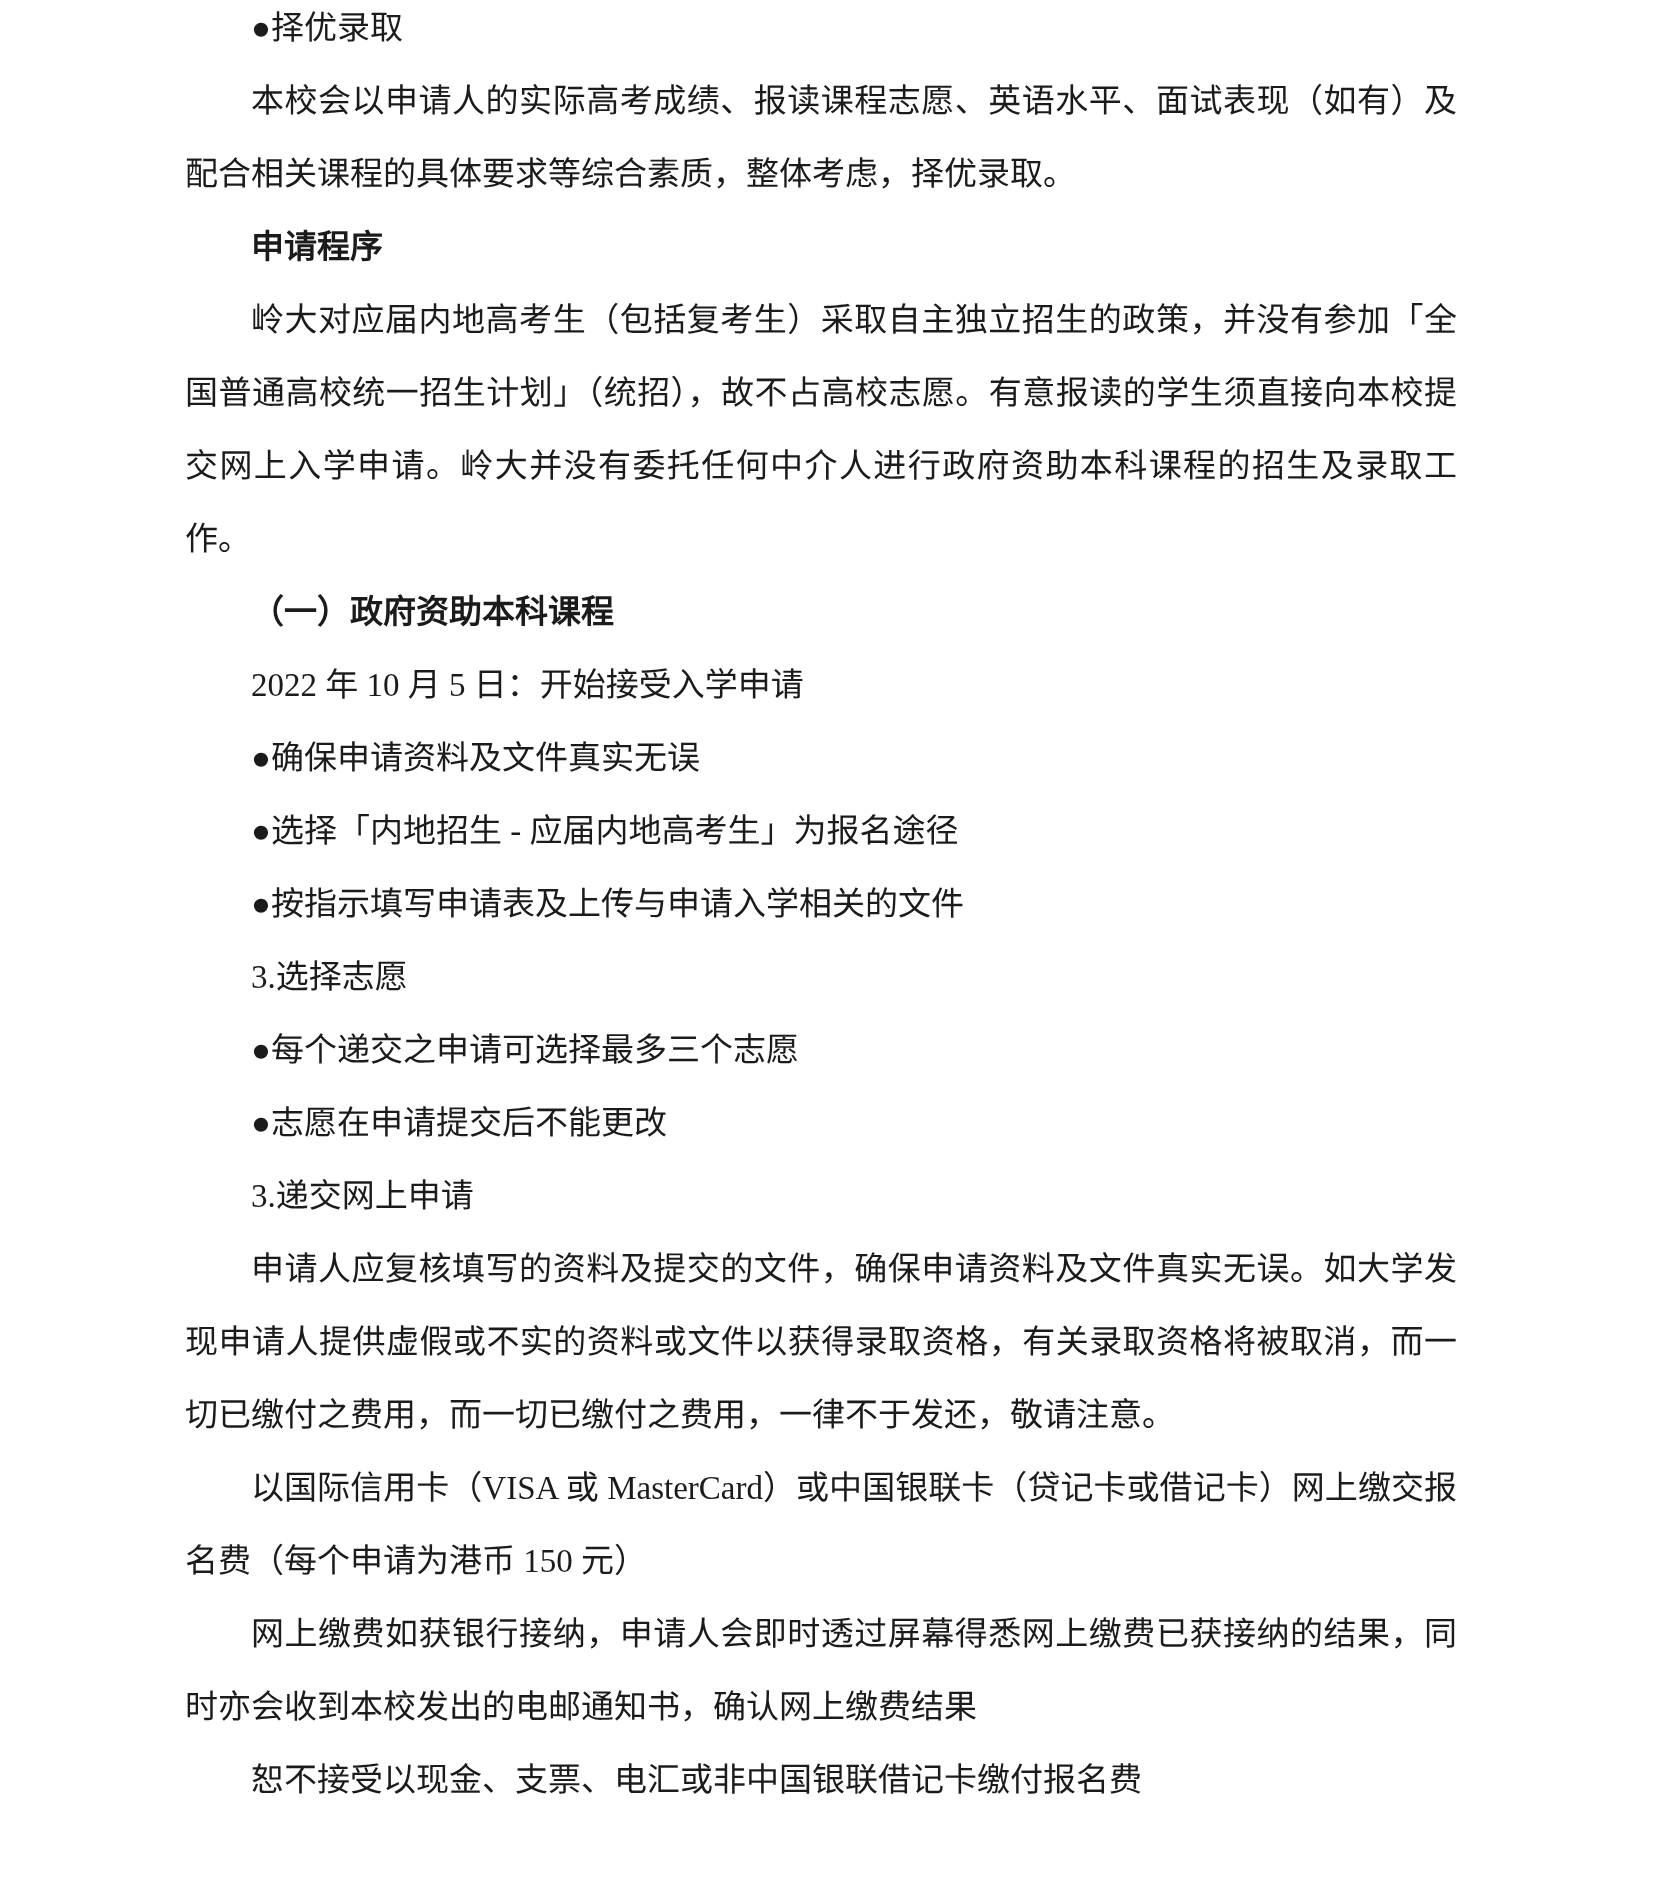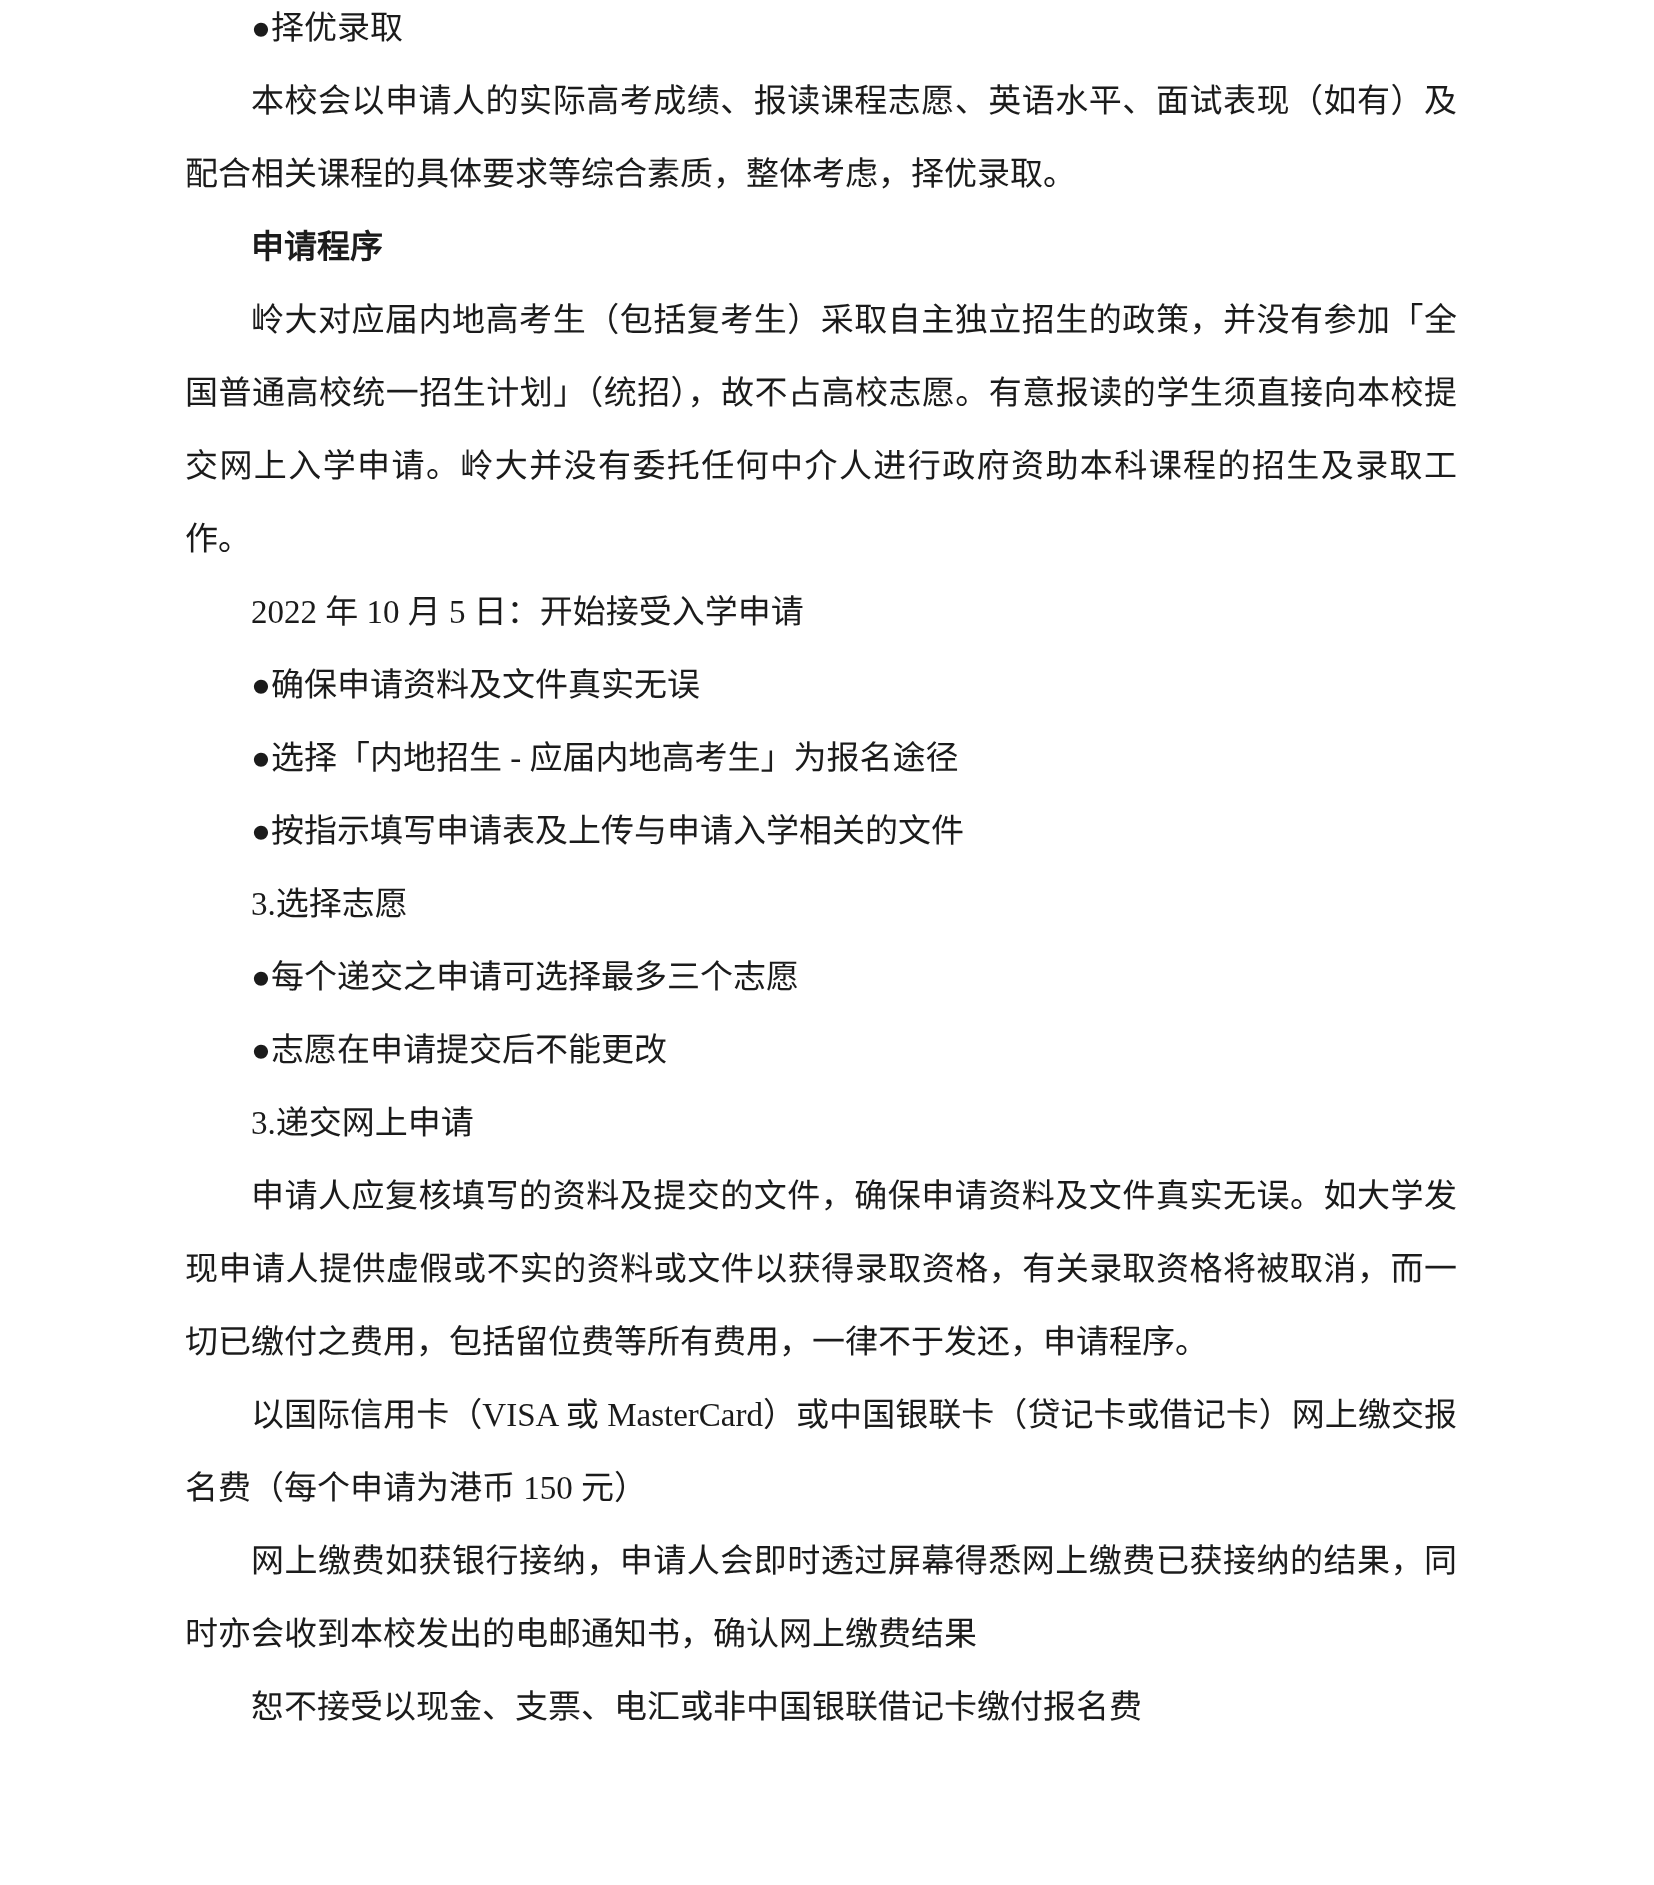--- a/index.html
+++ b/index.html
@@ -53,39 +53,40 @@
   <div class="content">
 
     <p class="blk bullet"><span class="bullet-marker">●</span><span>择优录取</span></p>
 
     <p class="blk para">本校会以申请人的实际高考成绩、报读课程志愿、英语水平、面试表现（如有）及配合相关课程的具体要求等综合素质，整体考虑，择优录取。</p>
 
     <p class="blk heading">申请程序</p>
 
     <p class="blk para">岭大对应届内地高考生（包括复考生）采取自主独立招生的政策，并没有参加「全国普通高校统一招生计划」（统招），故不占高校志愿。有意报读的学生须直接向本校提交网上入学申请。岭大并没有委托任何中介人进行政府资助本科课程的招生及录取工作。</p>
 
+    <p class="blk heading">（一）政府资助本科课程</p>
 
     <p class="blk line">2022 年 10 月 5 日：开始接受入学申请</p>
 
 
     <p class="blk bullet"><span class="bullet-marker">●</span><span>确保申请资料及文件真实无误</span></p>
 
     <p class="blk bullet"><span class="bullet-marker">●</span><span>选择「内地招生 - 应届内地高考生」为报名途径</span></p>
 
     <p class="blk bullet"><span class="bullet-marker">●</span><span>按指示填写申请表及上传与申请入学相关的文件</span></p>
 
     <p class="blk line">3.选择志愿</p>
 
     <p class="blk bullet"><span class="bullet-marker">●</span><span>每个递交之申请可选择最多三个志愿</span></p>
 
     <p class="blk bullet"><span class="bullet-marker">●</span><span>志愿在申请提交后不能更改</span></p>
 
     <p class="blk line">3.递交网上申请</p>
 
-    <p class="blk para">申请人应复核填写的资料及提交的文件，确保申请资料及文件真实无误。如大学发现申请人提供虚假或不实的资料或文件以获得录取资格，有关录取资格将被取消，而一切已缴付之费用，包括留位费等所有费用，一律不于发还，申请程序。</p>
+    <p class="blk para">申请人应复核填写的资料及提交的文件，确保申请资料及文件真实无误。如大学发现申请人提供虚假或不实的资料或文件以获得录取资格，有关录取资格将被取消，而一切已缴付之费用，而一切已缴付之费用，一律不于发还，敬请注意。</p>
 
     <p class="blk para">以国际信用卡（VISA 或 MasterCard）或中国银联卡（贷记卡或借记卡）网上缴交报名费（每个申请为港币 150 元）</p>
 
     <p class="blk para">网上缴费如获银行接纳，申请人会即时透过屏幕得悉网上缴费已获接纳的结果，同时亦会收到本校发出的电邮通知书，确认网上缴费结果</p>
 
     <p class="blk para">恕不接受以现金、支票、电汇或非中国银联借记卡缴付报名费</p>
 
   </div>
 </div>
 

